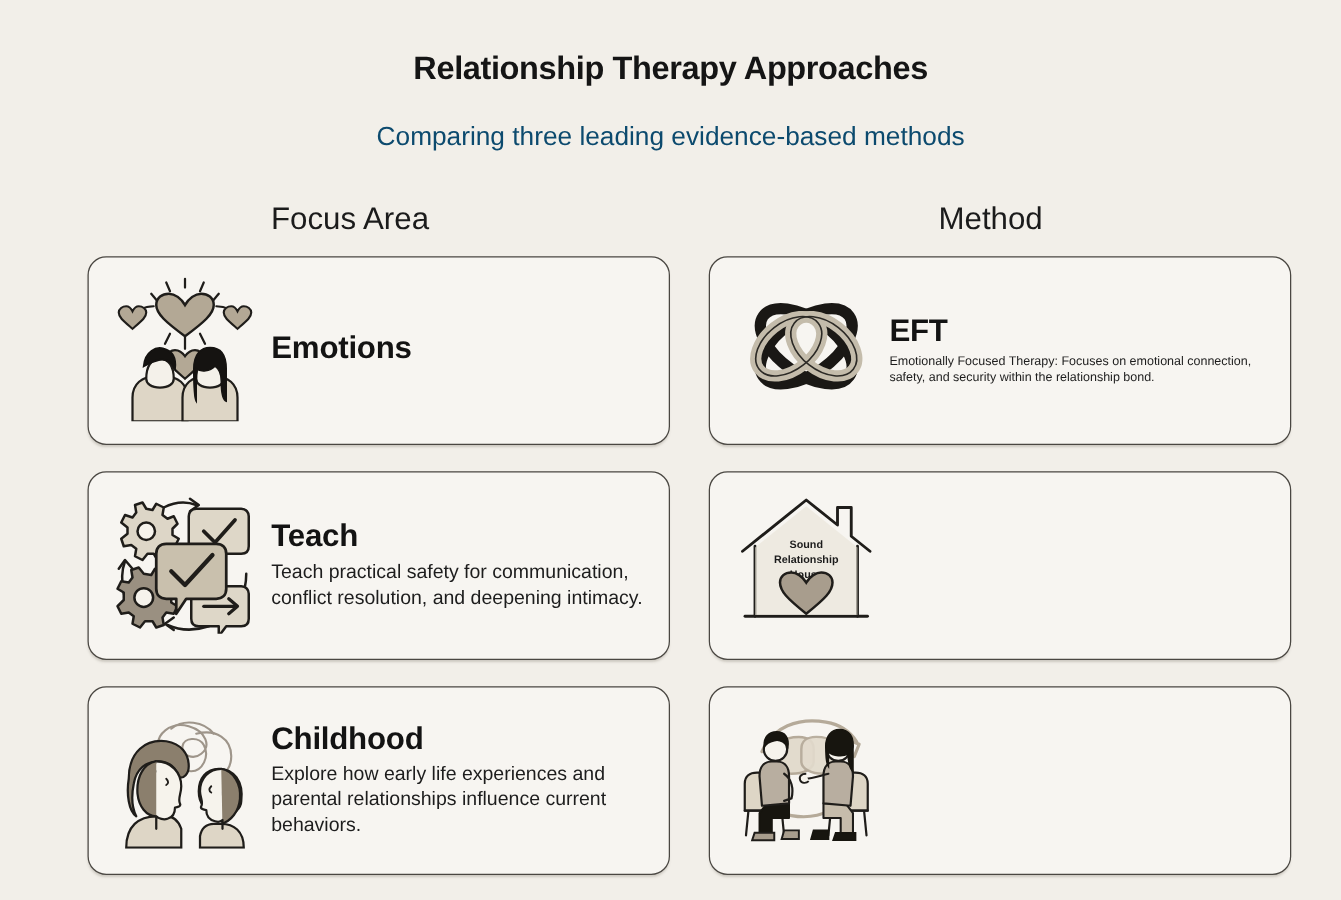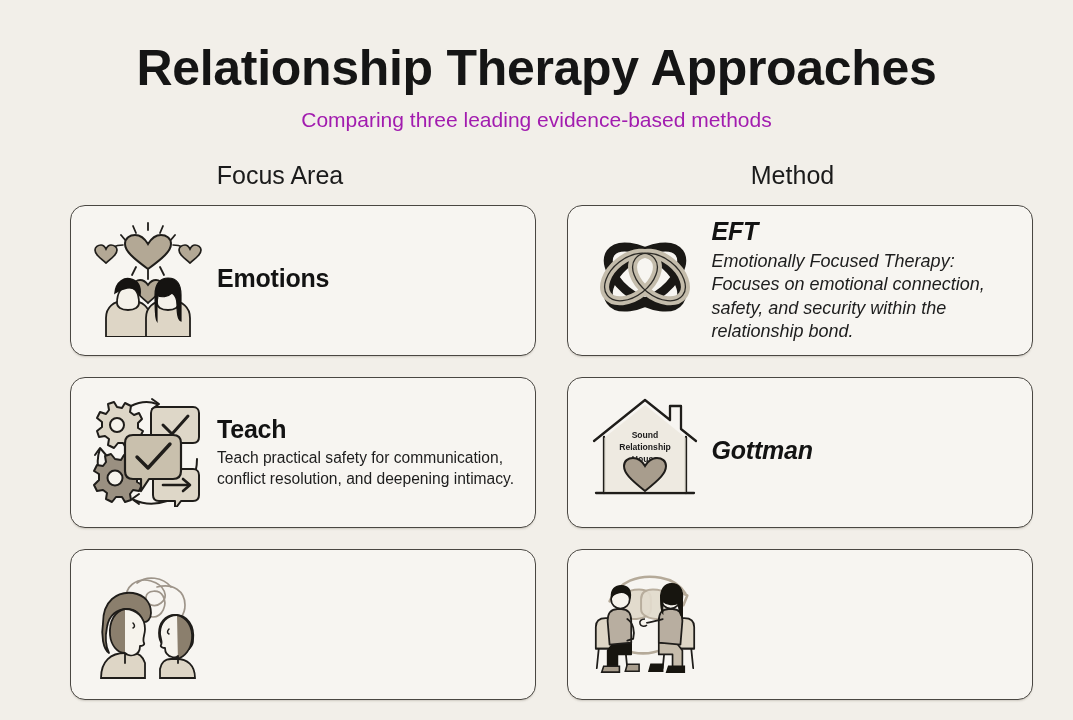--- a/index.html
+++ b/index.html
@@ -23,32 +23,32 @@
     position: relative;
   }
 
   
   .header {
     text-align: center;
     padding-top: 40px;
   }
 
   .title {
-    font-size: 50px;
+    font-size: 26px;
     font-weight: 700;
     letter-spacing: -0.3px;
     color: #151515;
     line-height: 1.12;
   }
 
   .subtitle {
     font-size: 21px;
     font-weight: 400;
-    color: #a21caf;
-    margin-top: 11px;
+    color: #0c4a6e;
+    margin-top: 28px;
     line-height: 1.2;
   }
 
   
   .col-heads {
     position: absolute;
     top: 163px;
     left: 0;
     width: 1073px;
     height: 36px;
@@ -123,22 +123,22 @@
   }
 
   .card-desc {
     font-size: 15.6px;
     font-weight: 400;
     color: #1d1d1d;
     line-height: 1.30;
   }
 
   
-  .right-card .card-desc { font-size: 18px; line-height: 1.29; }
-  .right-card .card-text { padding-left: 6px; font-style: italic; }
+  .right-card .card-desc { font-size: 10px; line-height: 1.29; }
+  .right-card .card-text { padding-left: 6px; }
 
   
   .house-label {
     font-size: 8.6px;
     font-weight: 700;
     fill: #1b1b1b;
     font-family: "Liberation Sans", sans-serif;
   }
 </style>
 </head>
@@ -288,21 +288,20 @@
             <path d="M18 45 L59 12 L100 45 L100 99 L18 99 Z" fill="#e9e3d7" opacity="0.62"></path>
 
             <text class="house-label" x="59" y="45" text-anchor="middle">Sound</text>
             <text class="house-label" x="59" y="57" text-anchor="middle">Relationship</text>
             <text class="house-label" x="59" y="69" text-anchor="middle">House</text>
 
             <path d="M59 98 C 44 86, 38 80, 38 73 C 38 68, 42 65, 47 65 C 51 65, 56 68, 59 73 C 62 68, 67 65, 71 65 C 76 65, 80 68, 80 73 C 80 80, 74 86, 59 98 Z" fill="#a89d8d" stroke="#1f1d1a" stroke-width="2"></path>
           </svg>
         </div>
         <div class="card-text">
-          <div class="card-title">Gottman</div>
         </div>
       </div>
 
     </div>
 
     <div class="row">
 
       <div class="card left-card">
         <div class="card-icon">
           <svg width="118" height="114" viewBox="0 0 118 114">
@@ -326,20 +325,24 @@
             <path d="M44 58 C 46 60, 46 62, 44 63" fill="none" stroke="#1f1d1a" stroke-width="1.5" stroke-linecap="round"></path>
 
             <path d="M106 113 C 106 100, 98 94, 88 94 L 82 94 C 76 94, 72 98, 71 104 L 71 113 Z" fill="#ded6c6" stroke="#1f1d1a" stroke-width="1.8"></path>
 
             <path d="M104 76 C 106 60, 98 50, 86 50 C 76 50, 70 58, 70 68 C 70 74, 72 78, 74 80 C 76 72, 82 68, 88 69 C 96 70, 100 76, 100 84 C 102 82, 104 80, 104 76 Z" fill="#8b7f6d" stroke="#1f1d1a" stroke-width="1.8" stroke-linejoin="round"></path>
             <path d="M88 50 C 98 52, 104 62, 103 74 C 102 84, 96 92, 88 94" fill="#8b7f6d" stroke="#1f1d1a" stroke-width="1.8"></path>
 
             <path d="M88 50 C 78 50, 71 58, 71 68 C 71 73, 74 77, 72 80 C 71 82, 74 83, 76 83 C 76 88, 79 91, 83 92 C 86 93, 88 92, 89 91 L 89 98" fill="#f6f3ec" stroke="#1f1d1a" stroke-width="1.8" stroke-linecap="round" stroke-linejoin="round"></path>
             <path d="M80 64 C 78 66, 78 68, 80 69" fill="none" stroke="#1f1d1a" stroke-width="1.5" stroke-linecap="round"></path>
           </svg>
+        </div>
+        <div class="card-text">
+          <div class="card-title">Childhood</div>
+          <div class="card-desc">Explore how early life experiences and parental relationships influence current behaviors.</div>
         </div>
       </div>
 
       <div class="card right-card">
         <div class="card-icon">
           <svg width="124" height="112" viewBox="0 0 124 112">
 
             <g fill="none" stroke="#b5aa99" stroke-width="2.6" stroke-linecap="round" stroke-linejoin="round">
               <path d="M26 36 C 34 16, 56 8, 78 12 C 90 14, 98 20, 103 28"></path>
               <path d="M95 26 L105 30 L101 40"></path>

